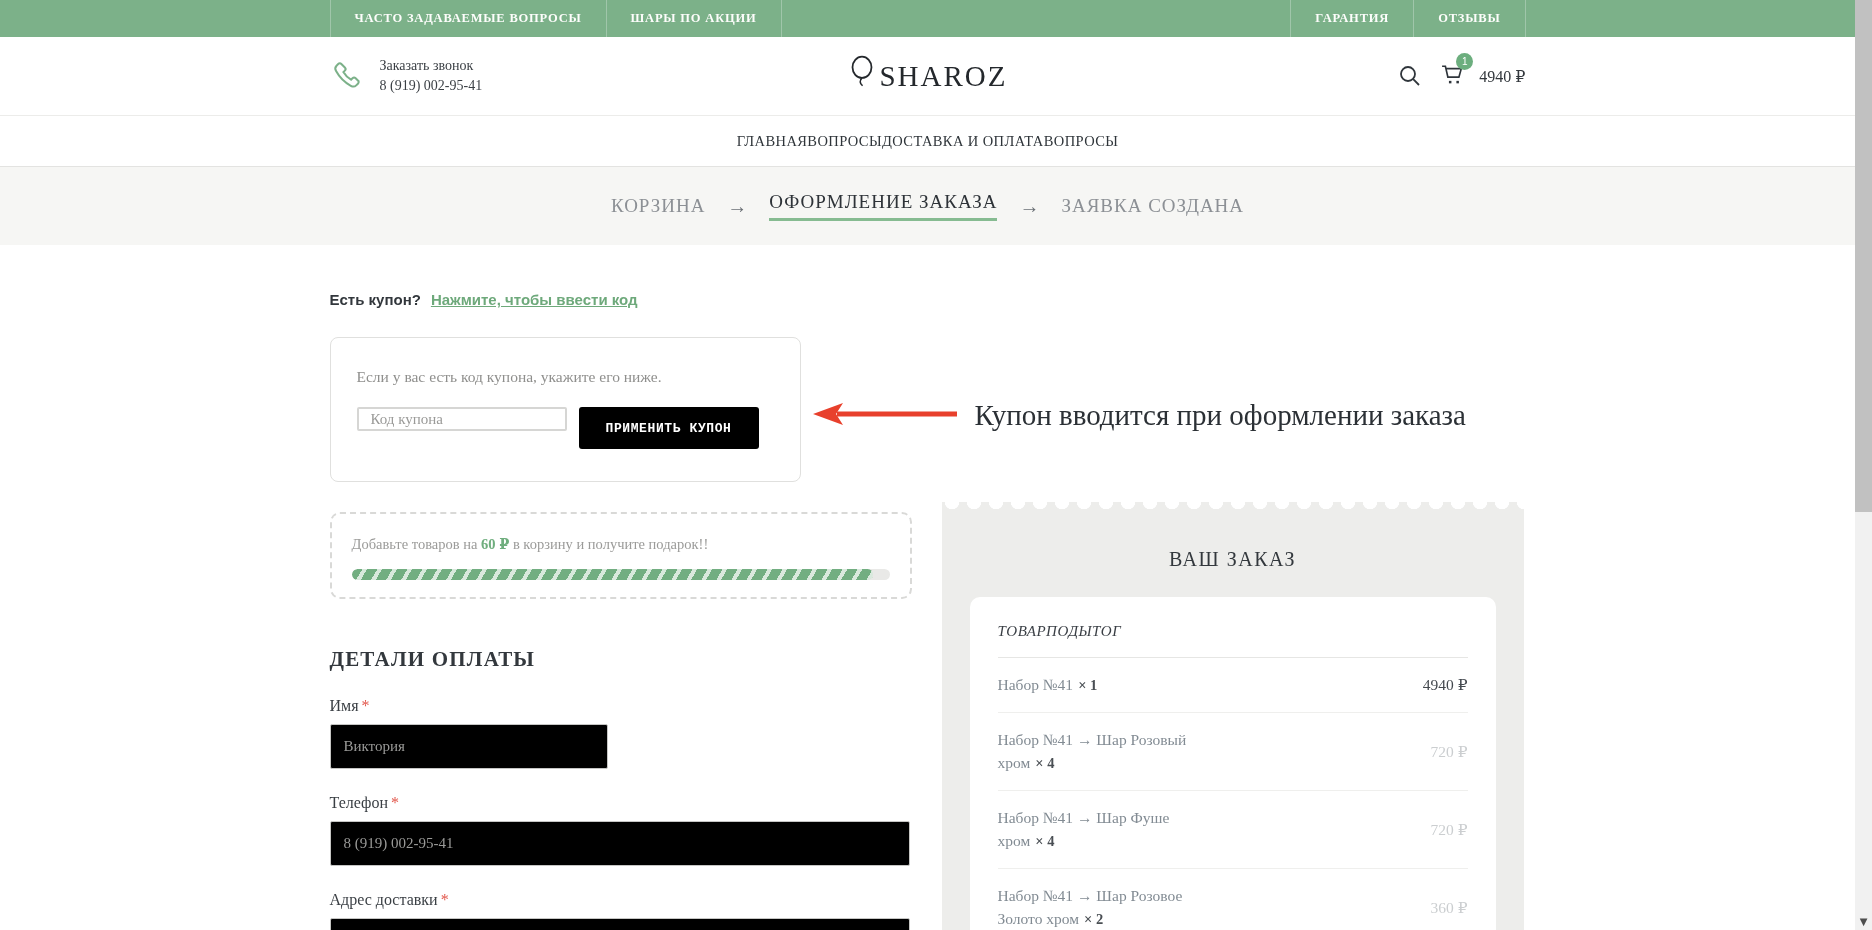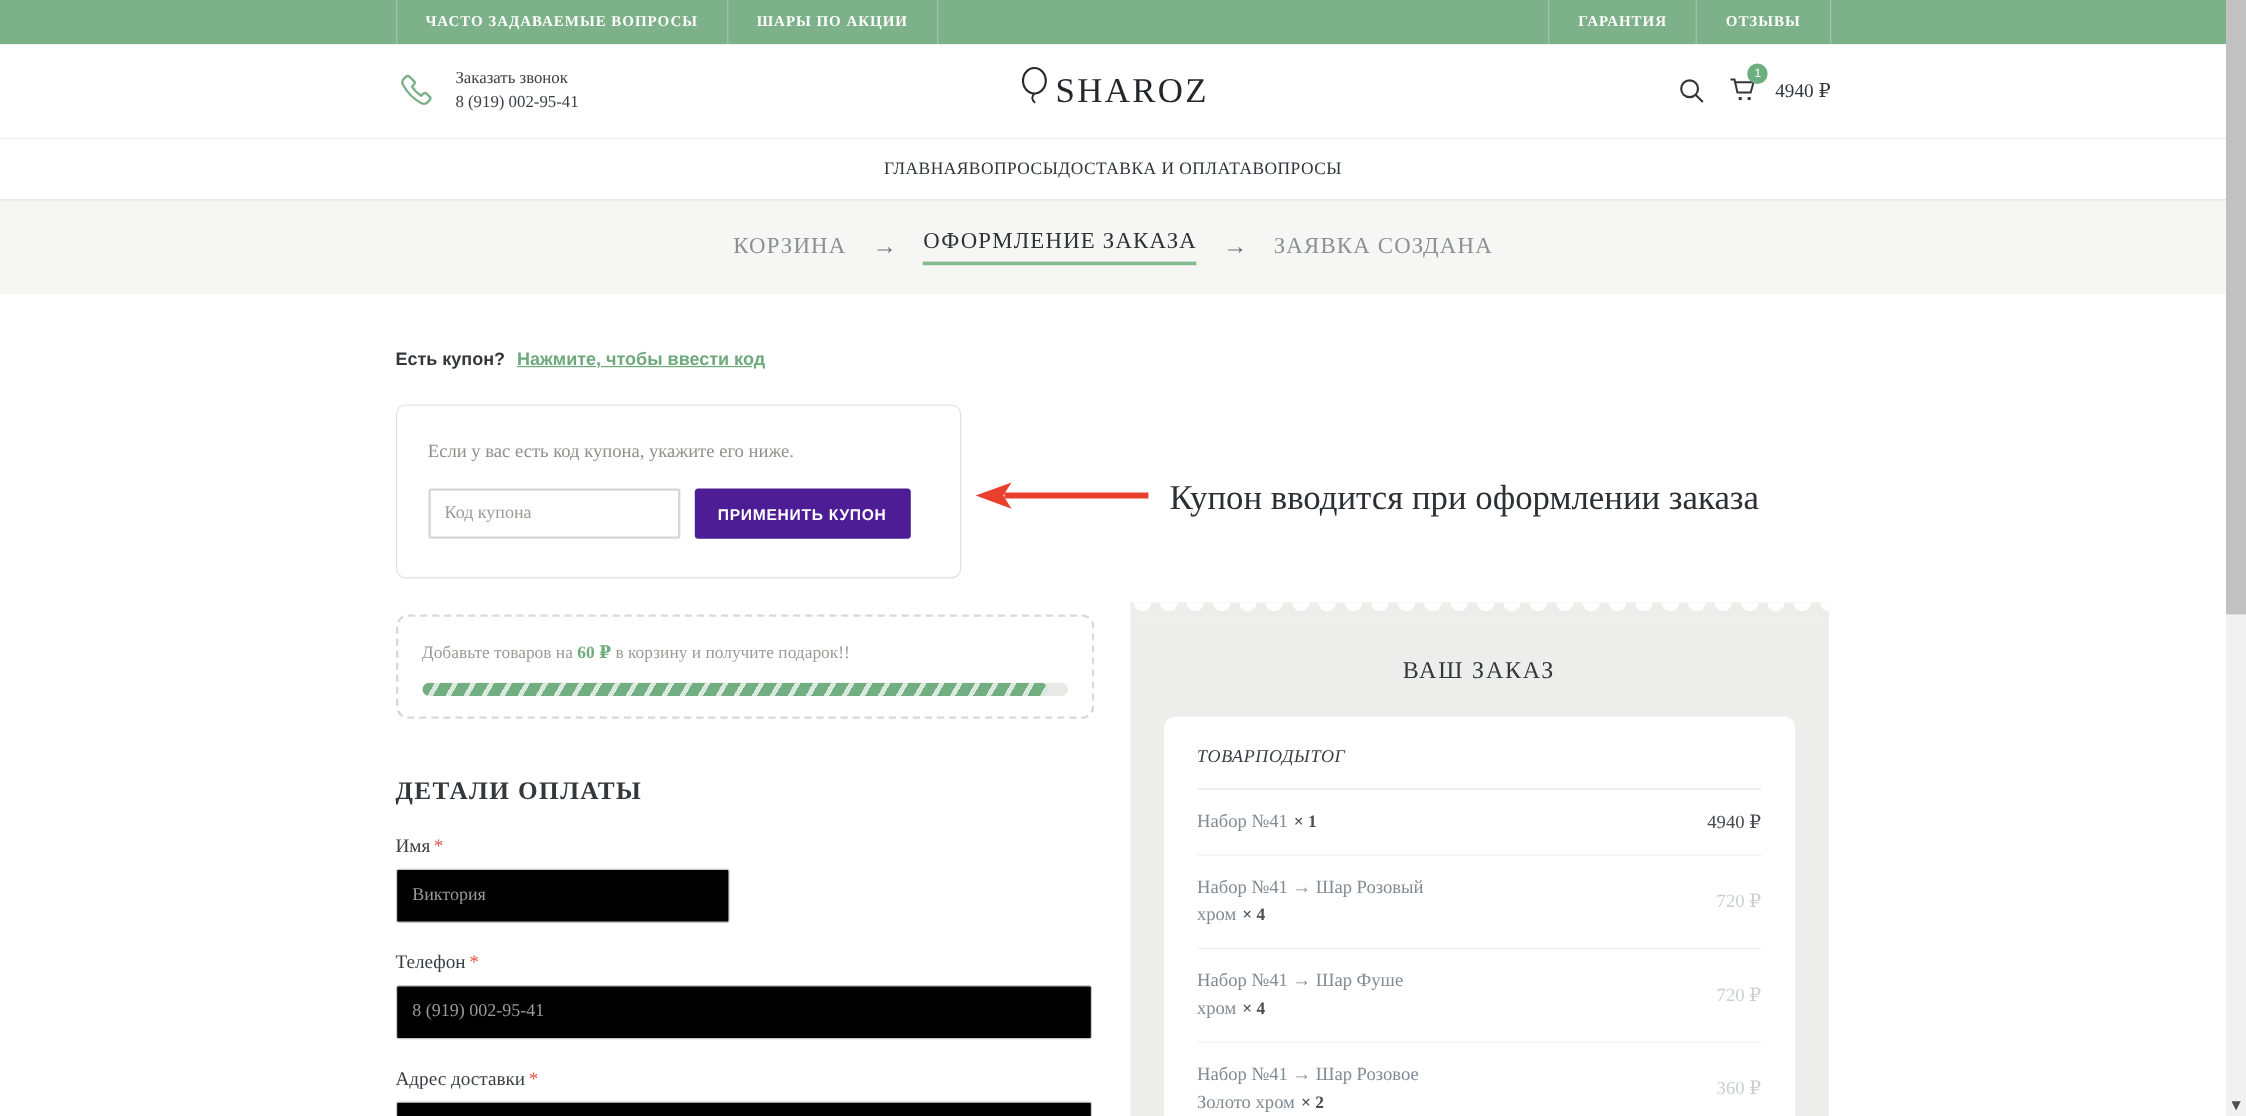--- a/index.html
+++ b/index.html
@@ -48,26 +48,26 @@
   .main { background:#fff; }
   .coupon-q { display:flex; gap:10px; align-items:baseline; padding-top:46px;
     font-family:"Liberation Sans","DejaVu Sans",sans-serif; }
   .coupon-q-label { font-size:15px; font-weight:bold; color:#32373c; }
   .coupon-q-link { font-size:15px; font-weight:bold; color:#6ea97b; text-decoration:underline; cursor:pointer; }
 
   .coupon-area { position:relative; margin-top:29px; }
   .coupon-box { width:471px; border:1px solid #e0e0de; border-radius:8px; padding:30px 26px 32px; }
   .coupon-hint { font-size:15.5px; color:#8f8f8d; }
   .coupon-row { display:flex; gap:12px; margin-top:21px; }
-  .coupon-input { width:210px; height:42px; border:2px solid #d6d6d4; border-radius:2px;
+  .coupon-input { width:210px; height:24px; border:2px solid #d6d6d4; border-radius:2px;
     padding:0 12px; font-size:15px; color:#6b6b69; font-family:"Liberation Serif",serif; outline:none; }
   .coupon-input::placeholder { color:#9a9a98; }
-  .apply-btn { width:180px; height:42px; background:#4c1d95; border:none; border-radius:3px;
+  .apply-btn { width:180px; height:42px; background:#000000; border:none; border-radius:3px;
     color:#fff; font-size:13px; font-weight:bold; letter-spacing:.6px; cursor:pointer;
-    font-family:Liberation Sans, sans-serif; }
+    font-family:Liberation Mono, monospace; }
 
   .annotation { position:absolute; left:481px; top:62px; display:flex; align-items:center; gap:14px; }
   .annotation-text { font-size:29px; color:#2b3035; white-space:nowrap; }
 
   .columns { display:flex; gap:30px; margin-top:20px; }
   .left-col { width:582px; }
   .right-col { width:582px; }
 
   
   .gift-box { margin-top:10px; border:2px dashed #d9d9d7; border-radius:10px; padding:21px 20px 17px; }

